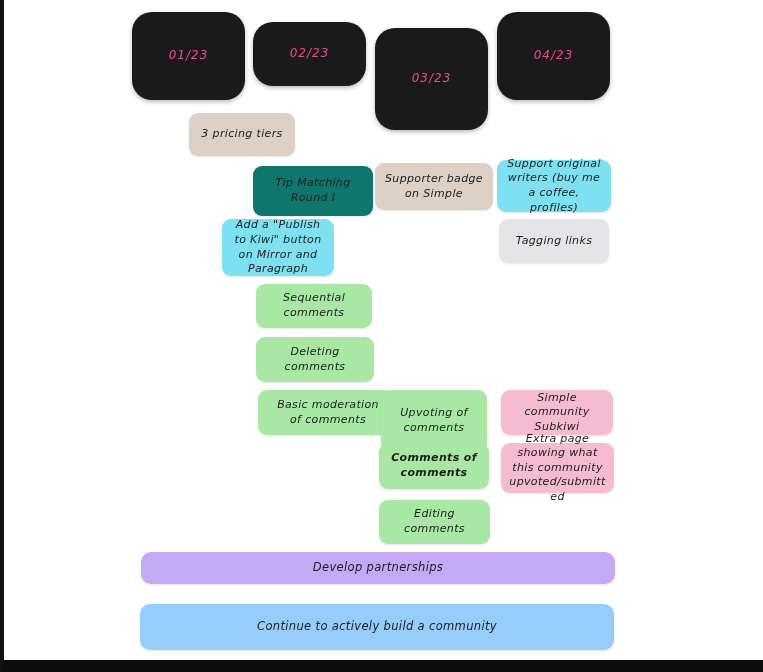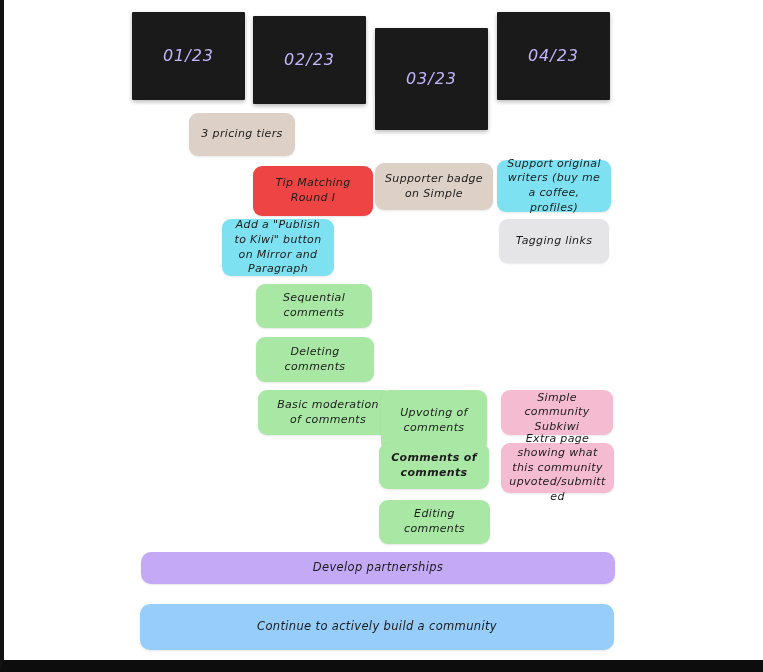--- a/index.html
+++ b/index.html
@@ -55,30 +55,30 @@
 
   .card-text {
     display: block;
     width: 100%;
     white-space: pre-line;
   }
 
   
   .month-card {
     background: #1a1a1a;
-    color: #c4b5fd;
-    border-radius: 1px;
-    font-size: 16px;
+    color: #ec4899;
+    border-radius: 20px;
+    font-size: 12px;
     letter-spacing: 1px;
     box-shadow: 0 2px 4px rgba(0,0,0,0.28);
   }
 
   
   .c-beige  { background: #ddd1c7; }
-  .c-yellow { background: #ef4444; }
+  .c-yellow { background: #0f766e; }
   .c-cyan   { background: #7de1f1; }
   .c-gray   { background: #e5e5e7; }
   .c-green  { background: #a8e8a4; }
   .c-pink   { background: #f5bbd1; }
   .c-purple { background: #c4a9f6; }
   .c-blue   { background: #96cdfa; }
 
   .wide-bar {
     border-radius: 10px;
     font-size: 11.5px;
@@ -86,21 +86,21 @@
 </style>
 </head>
 <body>
 
 <div id="board">
   <div class="canvas">
 
     <div class="card month-card" style="left:128px; top:12px; width:113px; height:88px;">
       <span class="card-text">01/23</span>
     </div>
-    <div class="card month-card" style="left:249px; top:16px; width:113px; height:88px;">
+    <div class="card month-card" style="left:249px; top:22px; width:113px; height:64px;">
       <span class="card-text">02/23</span>
     </div>
     <div class="card month-card" style="left:371px; top:28px; width:113px; height:102px;">
       <span class="card-text">03/23</span>
     </div>
     <div class="card month-card" style="left:493px; top:12px; width:113px; height:88px;">
       <span class="card-text">04/23</span>
     </div>
 
     <div class="card c-beige" style="left:185px; top:113px; width:106px; height:43px;">

